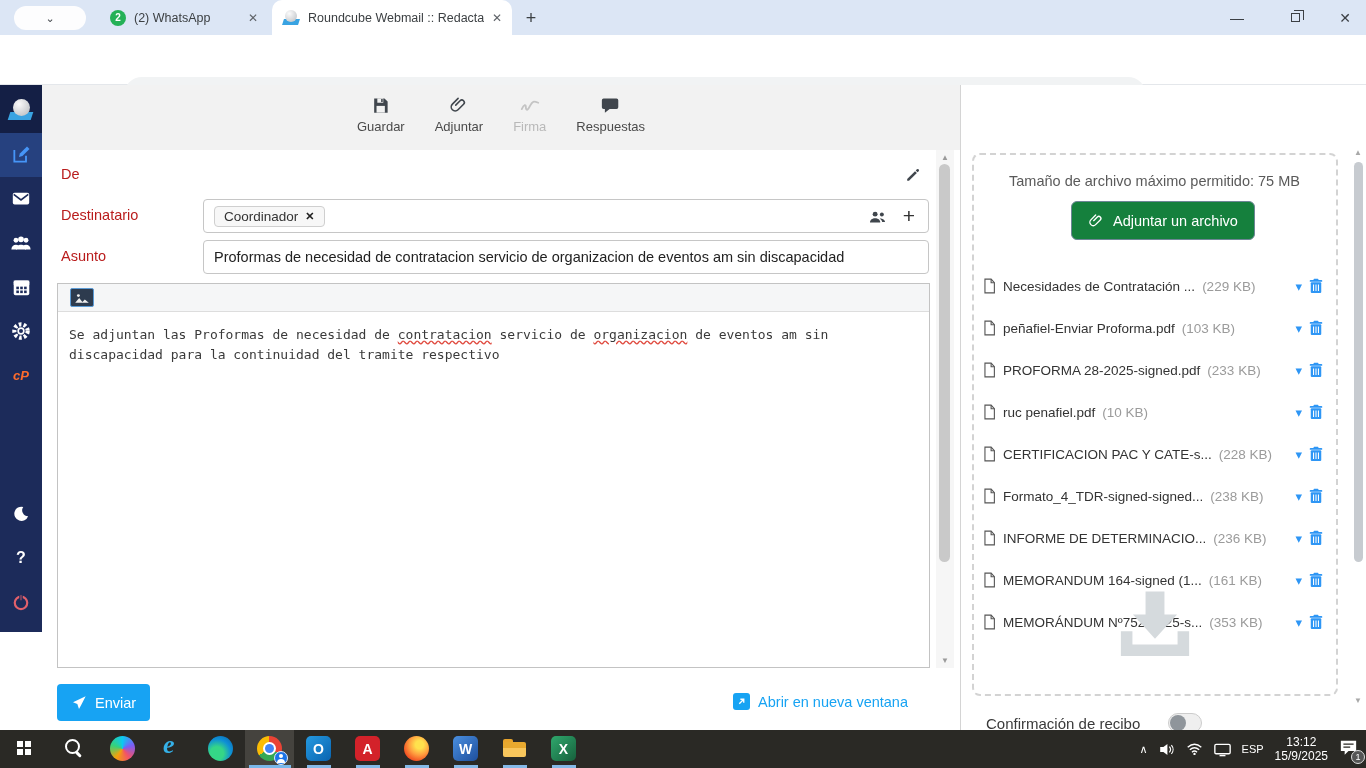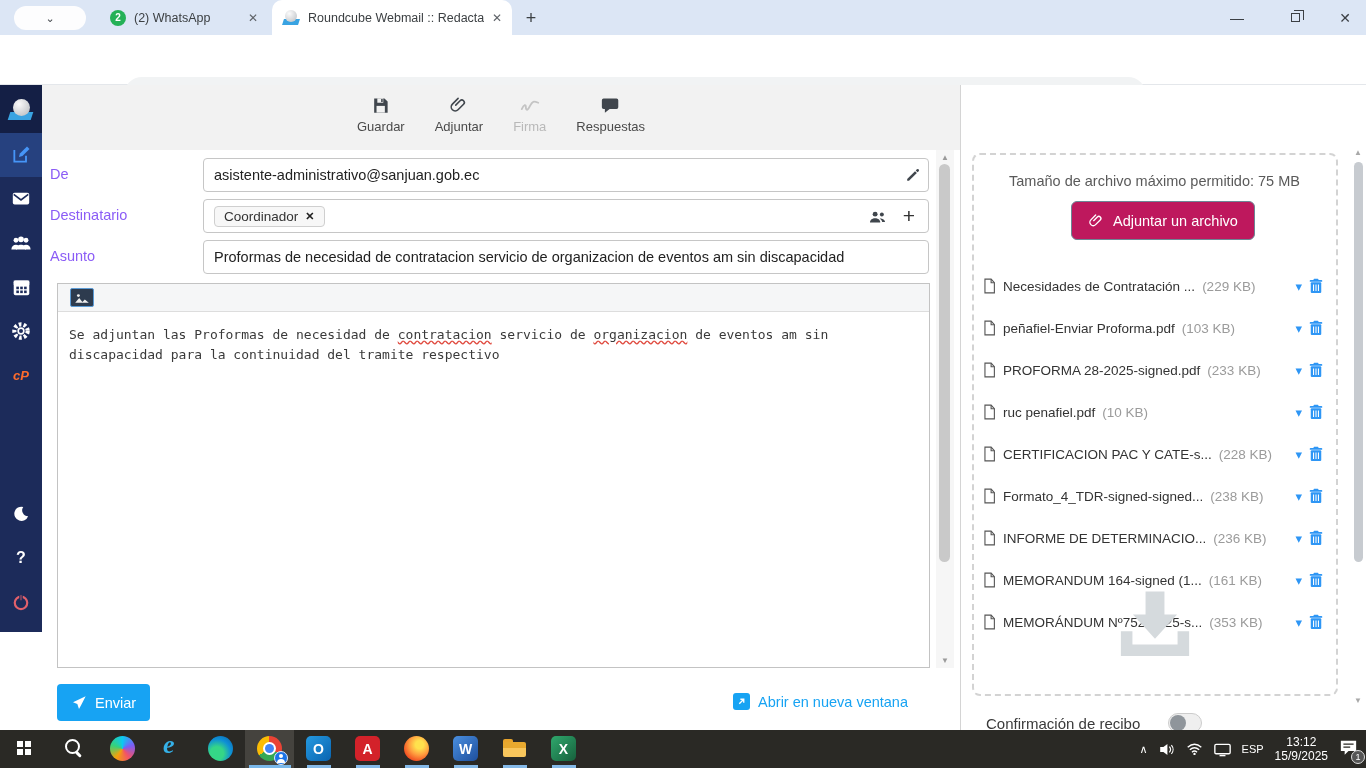--- a/index.html
+++ b/index.html
@@ -45,21 +45,21 @@
   .sb-item.active{background:#26417f;}
   .sb-bottom{position:absolute;left:0;bottom:8px;width:42px;}
   .cp-txt{color:#ff6c2c;font-style:italic;font-weight:bold;font-size:13px;}
   .help-txt{color:#fff;font-weight:bold;font-size:16px;}
 
   
   .mailarea{position:absolute;left:42px;top:85px;width:918px;height:645px;background:#fff;}
   .mail-toolbar{position:absolute;left:0;top:0;width:918px;height:65px;background:#f2f2f2;display:flex;justify-content:center;gap:30px;padding-top:11px;}
   .mtb{display:flex;flex-direction:column;align-items:center;gap:4px;font-size:13px;color:#4a4a4a;}
   .mtb.disabled{color:#b9b9b9;}
-  .frow-label{position:absolute;left:8px;font-size:14.5px;color:#8b5cf6;}
+  .frow-label{position:absolute;left:19px;font-size:14.5px;color:#b91c1c;}
   .finput{position:absolute;left:161px;width:726px;height:34px;border:1px solid #c6c6c6;border-radius:4px;background:#fff;font-size:14.5px;color:#222;display:flex;align-items:center;padding:0 10px;}
   .pill{background:#f7f7f7;border:1px solid #cfcfcf;border-radius:4px;padding:2px 9px;font-size:13.5px;color:#333;display:flex;align-items:center;gap:7px;}
   .pill b{font-size:11px;color:#222;}
   .field-icon{position:absolute;top:0;height:34px;display:flex;align-items:center;justify-content:center;width:30px;}
   .editor{position:absolute;left:15px;top:198px;width:873px;height:385px;border:1px solid #c3c3c3;background:#fff;}
   .ed-toolbar{height:28px;background:#f5f6f7;border-bottom:1px solid #ddd;display:flex;align-items:center;padding-left:12px;}
   .img-btn{width:24px;height:19px;background:#2d3b4e;border:1px solid #5b9bd5;border-radius:2px;display:flex;align-items:center;justify-content:center;}
   .ed-body{padding:13px 11px;font-family:"DejaVu Sans Mono",monospace;font-size:13px;line-height:20px;color:#3a3a3a;width:860px;}
   .misspelled{text-decoration:underline;text-decoration-style:wavy;text-decoration-color:#e04a3f;}
   .mscroll{position:absolute;left:894px;top:65px;width:18px;height:518px;background:#f6f6f6;}
@@ -68,21 +68,21 @@
   .sendrow{position:absolute;left:0;top:584px;width:894px;height:61px;background:#fff;}
   .send-btn{position:absolute;left:15px;top:15px;height:37px;padding:0 14px;background:#17a3f3;border-radius:4px;color:#fff;font-size:14.5px;display:flex;align-items:center;gap:8px;}
   .open-link{position:absolute;right:28px;top:24px;display:flex;align-items:center;gap:8px;color:#17a3f3;font-size:14.5px;}
   .ext-ic{width:17px;height:17px;background:#17a3f3;border-radius:3px;display:flex;align-items:center;justify-content:center;}
 
   
   .attpanel{position:absolute;left:960px;top:85px;width:406px;height:645px;background:#fff;border-left:1px solid #d4d4d4;}
   .att-header{height:52px;background:#f2f2f2;border-bottom:1px solid #ddd;display:flex;align-items:center;justify-content:center;font-weight:bold;font-size:15px;color:#383838;}
   .dashbox{position:absolute;left:11px;top:68px;width:366px;height:543px;border:2px dashed #d3d3d3;border-radius:8px;}
   .maxnote{position:absolute;left:0;top:88px;width:387px;text-align:center;font-size:14.5px;color:#5a5a5a;}
-  .attach-btn{position:absolute;left:110px;top:116px;height:39px;padding:0 16px;background:#be185d;border:1px solid #6d8695;border-radius:6px;color:#fff;font-size:14.5px;display:flex;align-items:center;gap:9px;}
+  .attach-btn{position:absolute;left:110px;top:116px;height:39px;padding:0 16px;background:#15803d;border:1px solid #6d8695;border-radius:6px;color:#fff;font-size:14.5px;display:flex;align-items:center;gap:9px;}
   .filelist{position:absolute;left:22px;top:174px;width:340px;}
   .att-row{height:30px;display:flex;align-items:center;gap:7px;margin-top:12px;}
   .att-name{font-size:13.5px;color:#333;white-space:nowrap;}
   .att-size{font-size:13.5px;color:#9b9b9b;white-space:nowrap;}
   .att-caret{margin-left:auto;color:#2e96f5;font-size:13px;}
   .dropzone{position:absolute;left:152px;top:498px;}
   .receipt-row{position:absolute;left:25px;top:628px;width:350px;display:flex;align-items:center;gap:28px;font-size:15px;color:#3a3a3a;}
   .toggle{position:relative;width:34px;height:20px;background:#efefef;border:1px solid #ccc;border-radius:10px;}
   .toggle .knob{position:absolute;left:1px;top:1px;width:16px;height:16px;border-radius:50%;background:#8f959b;}
   .pscroll{position:absolute;left:1350px;top:148px;width:16px;height:557px;}
@@ -300,23 +300,20 @@
       </div>
       <div class="mtb">
         <svg width="19" height="19" viewBox="0 0 22 20">
             <path d="M3 2h15a2 2 0 0 1 2 2v8a2 2 0 0 1-2 2h-8l-5.5 4.5V14H3a2 2 0 0 1-2-2V4a2 2 0 0 1 2-2z" fill="#40464d"></path>
           </svg>
         <span>Respuestas</span>
       </div>
     </div>
 
     <span class="frow-label" style="top:81px;">De</span>
-    <div class="finput" style="top:73px;">
-      <span>asistente-administrativo@sanjuan.gob.ec</span>
-    </div>
     <div class="field-icon" style="left:856px;top:73px;">
       <svg width="16" height="16" viewBox="0 0 22 22">
           <path d="M3 16.5L13.8 5.7l2.5 2.5L5.5 19H3z" fill="#40464d"></path>
           <path d="M14.8 4.7l1.5-1.5a1.7 1.7 0 0 1 2.4 0l.1.1a1.7 1.7 0 0 1 0 2.4l-1.5 1.5z" fill="#40464d"></path>
         </svg>
     </div>
 
     <span class="frow-label" style="top:122px;">Destinatario</span>
     <div class="finput" style="top:114px;">
       <span class="pill">

